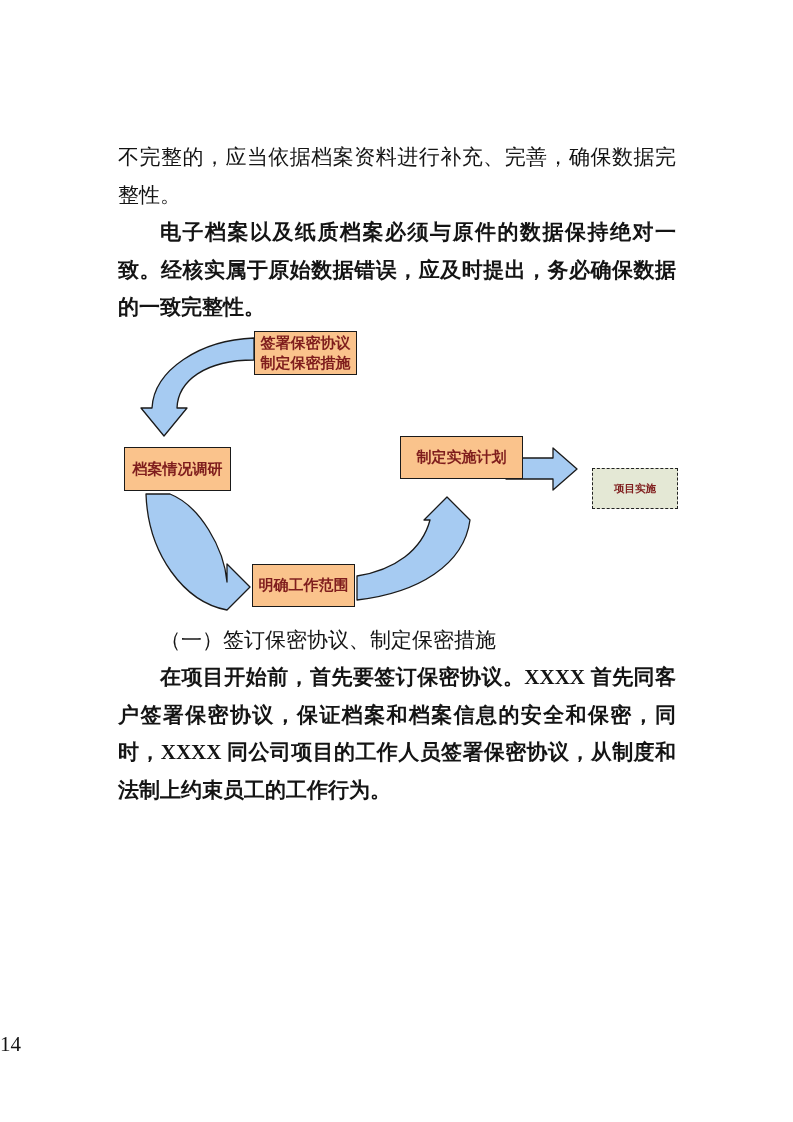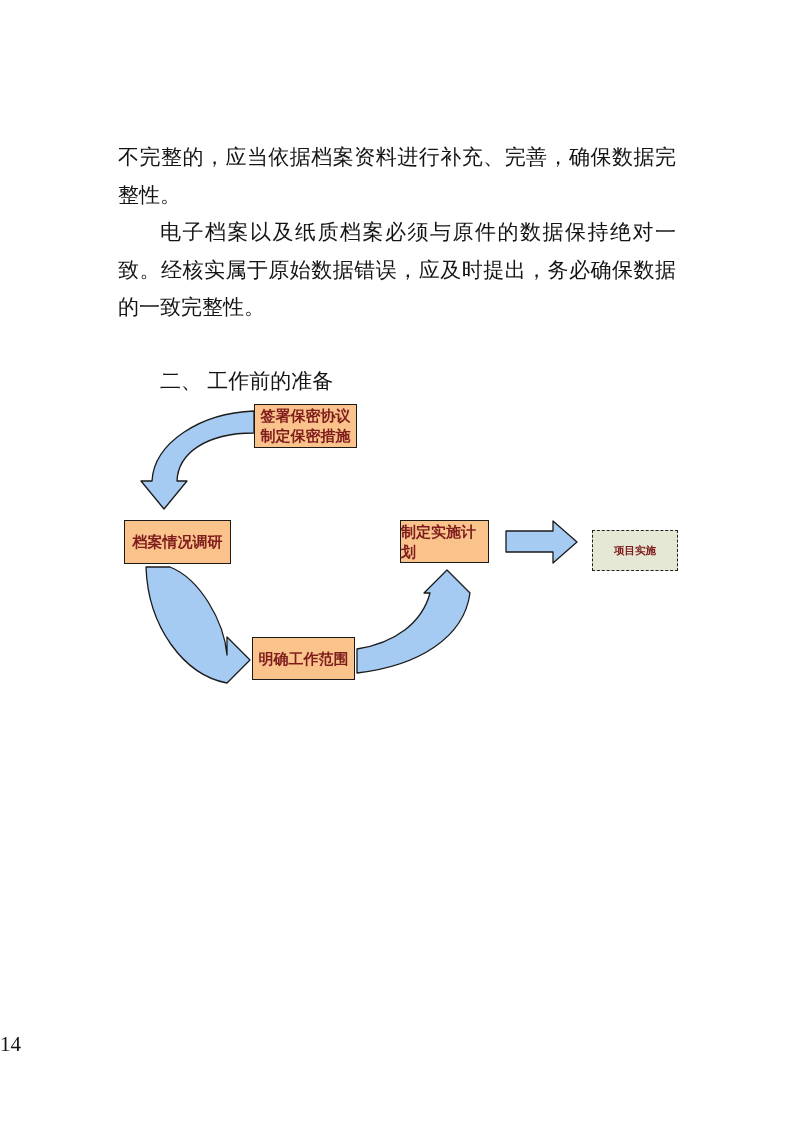--- a/index.html
+++ b/index.html
@@ -15,21 +15,21 @@
     position:absolute;
     left:118px;top:0;
     width:558px;
     font-size:21px;
     line-height:37.5px;
     text-align:justify;
     margin-top:40px;
   }
   .body-text p{margin:0;}
   .spacer-top{height:99px;}
-  p.indent{text-indent:2em;}
+  p.indent{text-indent:2em;font-weight:bold;}
   h2{
     font-size:21px;
     font-weight:normal;
     margin:0;
     text-indent:2em;
     line-height:37.5px;
   }
   h2.gap{margin-top:37.5px;}
   h2.gap-sm{margin-top:36px;}
   h2.gap-xs{margin-top:3px;}
@@ -51,24 +51,24 @@
     font-family:Liberation Sans, sans-serif;
     font-weight:bold;
     font-size:15px;
     line-height:20px;
     color:#7f1d1d;
     text-align:left;
     white-space:pre-line;
   }
   .node-sign  {left:254px;top:4px;  width:103px;height:44px;}
   .node-survey{left:124px;top:120px;width:107px;height:44px;}
-  .node-plan  {left:400px;top:120px;width:89px;height:43px;}
+  .node-plan  {left:400px;top:109px;width:123px;height:43px;}
   .node-scope {left:252px;top:237px;width:103px;height:43px;}
   .node-impl{
-    left:592px;top:130px;width:86px;height:41px;
+    left:592px;top:141px;width:86px;height:41px;
     background:#E4E8D5;
     border:1.5px dashed #222;
     font-size:10.5px;
     line-height:13px;
   }
 
   .footer{
     position:absolute;
     left:0;top:1031px;width:793px;
     text-align:left;
@@ -82,21 +82,20 @@
 <div class="page">
 
   <div class="body-text">
     <div class="spacer-top"></div>
 
     <p>不完整的，应当依据档案资料进行补充、完善，确保数据完整性。</p>
 
 
     <p class="indent">电子档案以及纸质档案必须与原件的数据保持绝对一致。经核实属于原始数据错误，应及时提出，务必确保数据的一致完整性。</p>
 
-    <h2 class="gap-sm">二、 工作前的准备</h2>
 
     <div class="flowchart">
 
       <svg class="fc-svg" width="793" height="292" viewBox="0 0 793 292">
         <g fill="#A6CBF2" stroke="#1a1a1a" stroke-width="1.3" stroke-linejoin="round">
 
           <path d="M254 11 C200 13 154 43 152 81 L141 81 L164 109 L187 81 L177 81 C178 54 205 33 254 33 Z"></path>
 
           <path d="M146 167 C148 227 184 275 227 283 L250 260 L227 237 L227 255 C224 221 200 179 170 167 Z"></path>
 
@@ -111,19 +110,21 @@
 
       <div class="node node-survey">档案情况调研</div>
 
       <div class="node node-plan">制定实施计划</div>
 
       <div class="node node-impl">项目实施</div>
 
       <div class="node node-scope">明确工作范围</div>
     </div>
 
+    <h2 class="gap-xs">（一）签订保密协议、制定保密措施</h2>
 
+    <p class="indent">在项目开始前，首先要签订保密协议。XXXX 首先同客户签署保密协议，保证档案和档案信息的安全和保密，同时，XXXX 同公司项目的工作人员签署保密协议，从制度和法制上约束员工的工作行为。</p>
 
   </div>
 
   <div class="footer">14</div>
 
 </div>
 
 </body></html>

